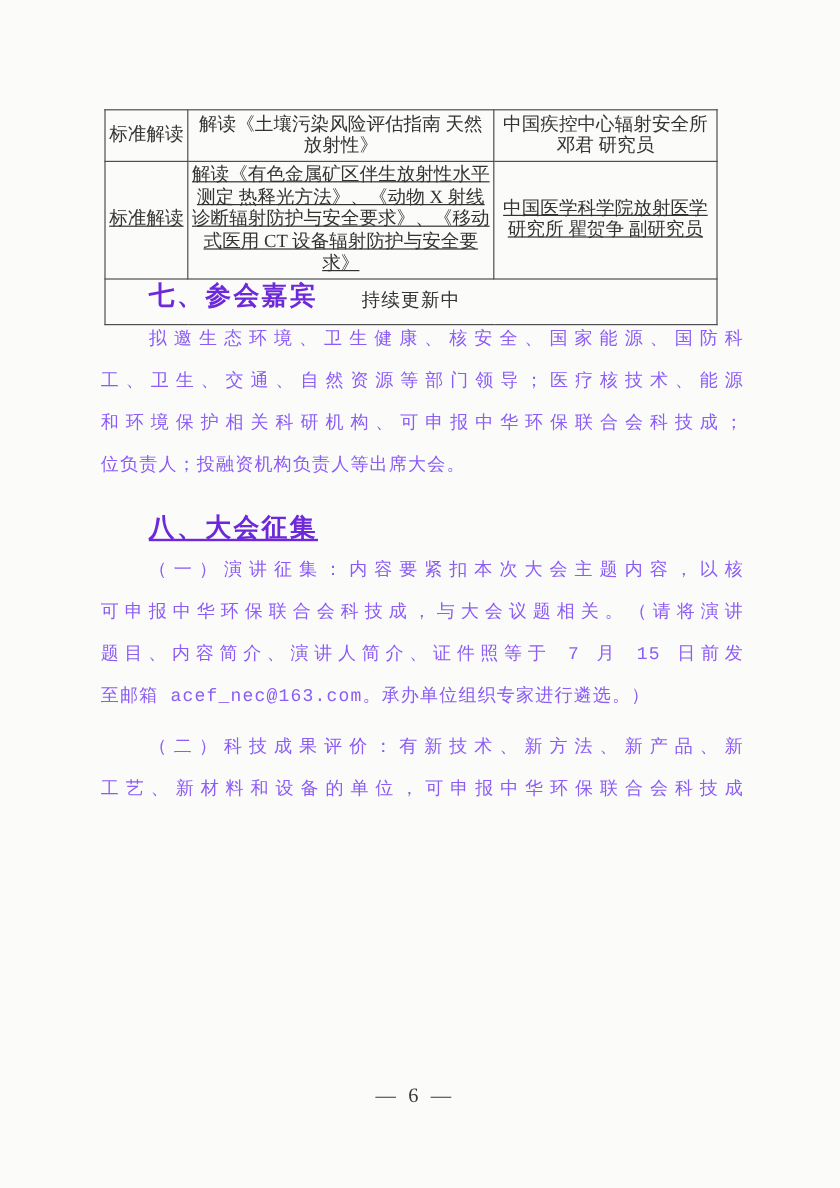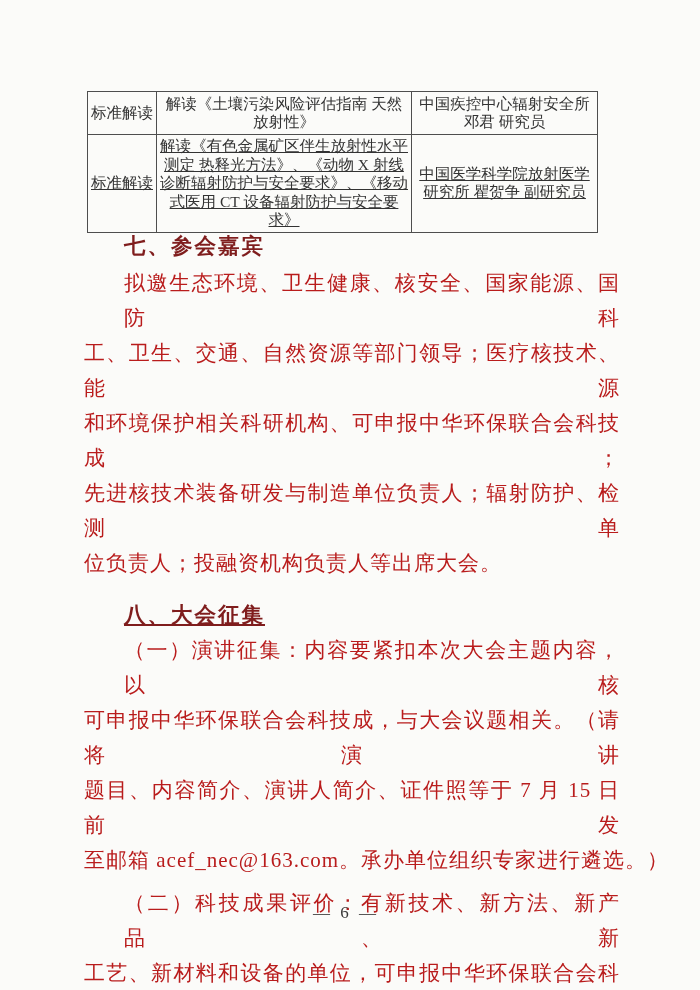--- a/index.html
+++ b/index.html
@@ -51,30 +51,31 @@
     left: 84px;
     top: 228px;
     width: 536px;
   }
   .sec-heading {
     margin: 0;
     padding-left: 40px;
     font-size: 21.5px;
     line-height: 36px;
     font-weight: 600;
-    color: #7f1d1d;
+    color: #6d28d9;
     letter-spacing: 2px;
   }
   .para { margin: 0; }
   .ln {
-    font-size: 21px;
+    font-size: 15px;
     line-height: 35px;
-    color: #b91c1c;
+    color: #8b5cf6;
     letter-spacing: 1px;
     white-space: nowrap;
+    font-family: Liberation Mono, monospace;
   }
   .just {
     white-space: normal;
     text-align: justify;
     text-align-last: justify;
   }
   .first { padding-left: 40px; }
   .mt-sec   { margin-top: 16px; text-decoration: underline; }
   .mt-para  { margin-top: 8px; }
   .mt-tiny  { margin-top: 2px; }
@@ -100,32 +101,34 @@
       <tr class="row-first">
         <td class="col-category">标准解读</td>
         <td class="col-topic">解读《土壤污染风险评估指南 天然放射性》</td>
         <td class="col-speaker">中国疾控中心辐射安全所 邓君 研究员</td>
       </tr>
       <tr class="row-second">
         <td class="col-category">标准解读</td>
         <td class="col-topic">解读《有色金属矿区伴生放射性水平测定 热释光方法》、《动物 X 射线诊断辐射防护与安全要求》、《移动式医用 CT 设备辐射防护与安全要求》</td>
         <td class="col-speaker">中国医学科学院放射医学研究所 瞿贺争 副研究员</td>
       </tr>
+      <tr>
+        <td colspan="3" class="table-footer-cell">持续更新中</td>
+      </tr>
     </tbody>
   </table>
 
   <div class="content">
 
     <h2 class="sec-heading">七、参会嘉宾</h2>
 
     <div class="para mt-tiny">
       <div class="ln just first">拟邀生态环境、卫生健康、核安全、国家能源、国防科</div>
       <div class="ln just">工、卫生、交通、自然资源等部门领导；医疗核技术、能源</div>
       <div class="ln just">和环境保护相关科研机构、可申报中华环保联合会科技成；</div>
-      <div class="ln just">先进核技术装备研发与制造单位负责人；辐射防护、检测单</div>
       <div class="ln">位负责人；投融资机构负责人等出席大会。</div>
     </div>
 
     <h2 class="sec-heading mt-sec">八、大会征集</h2>
 
     <div class="para">
       <div class="ln just first">（一）演讲征集：内容要紧扣本次大会主题内容，以核</div>
       <div class="ln just">可申报中华环保联合会科技成，与大会议题相关。（请将演讲</div>
       <div class="ln just">题目、内容简介、演讲人简介、证件照等于 7 月 15 日前发</div>
       <div class="ln">至邮箱 acef_nec@163.com。承办单位组织专家进行遴选。）</div>

